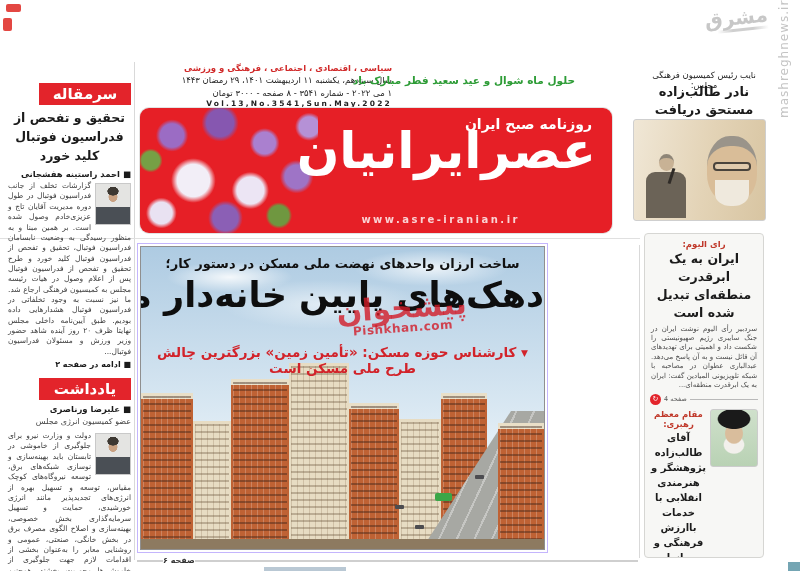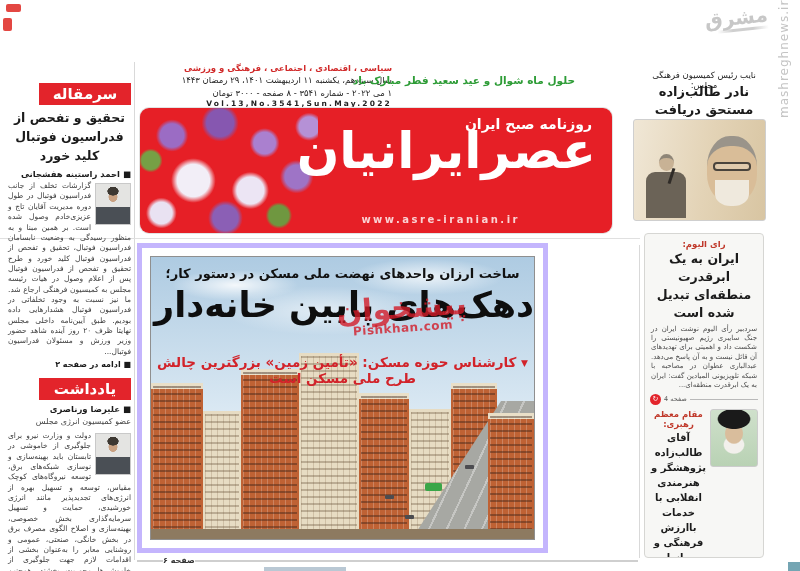--- a/index.html
+++ b/index.html
@@ -71,22 +71,22 @@
   .lc-body{font-size:7.5px;line-height:1.38;text-align:justify;color:#3c3c3c;}
   .auth-photo{float:right;width:34px;height:40px;margin:2px 0 3px 4px;border:1px solid #c9c9c9;
      background:
       radial-gradient(9px 7px at 50% 18%,#3d3832 0 60%,transparent 65%),
       radial-gradient(7px 8px at 50% 32%,#c9a182 0 60%,transparent 68%),
       linear-gradient(#e4e4e2 58%,#4a4f55 58%);}
   .lc-more{font-size:8px;font-weight:bold;text-align:right;margin-top:3px;}
   .note-sec{margin-top:9px;}
 
   
-  .main-box{position:absolute;left:137px;top:243px;width:411px;height:310px;border:5px solid #c4b5fd;
-            background:#fff;box-sizing:border-box;padding:8px;}
+  .main-box{position:absolute;left:137px;top:243px;width:411px;height:310px;border:1px solid #c4b5fd;
+            background:#fff;box-sizing:border-box;padding:2px;}
   .main-photo{position:relative;width:100%;height:100%;border:1px solid #8f8f8f;box-sizing:border-box;
      overflow:hidden;
      background:
       radial-gradient(90px 22px at 22% 10%,rgba(255,255,255,.85),transparent 70%),
       radial-gradient(110px 26px at 72% 7%,rgba(255,255,255,.75),transparent 70%),
       radial-gradient(140px 34px at 45% 19%,rgba(255,255,255,.55),transparent 72%),
       linear-gradient(#aecbe2,#d8e7f2 52%,#e8f1f7 70%);}
   .ms-kicker{position:absolute;top:9px;left:0;right:0;text-align:center;font-size:13px;
              font-weight:bold;color:#111;z-index:5;}
   .ms-headline{position:absolute;top:28px;left:0;right:0;text-align:center;font-size:35px;

